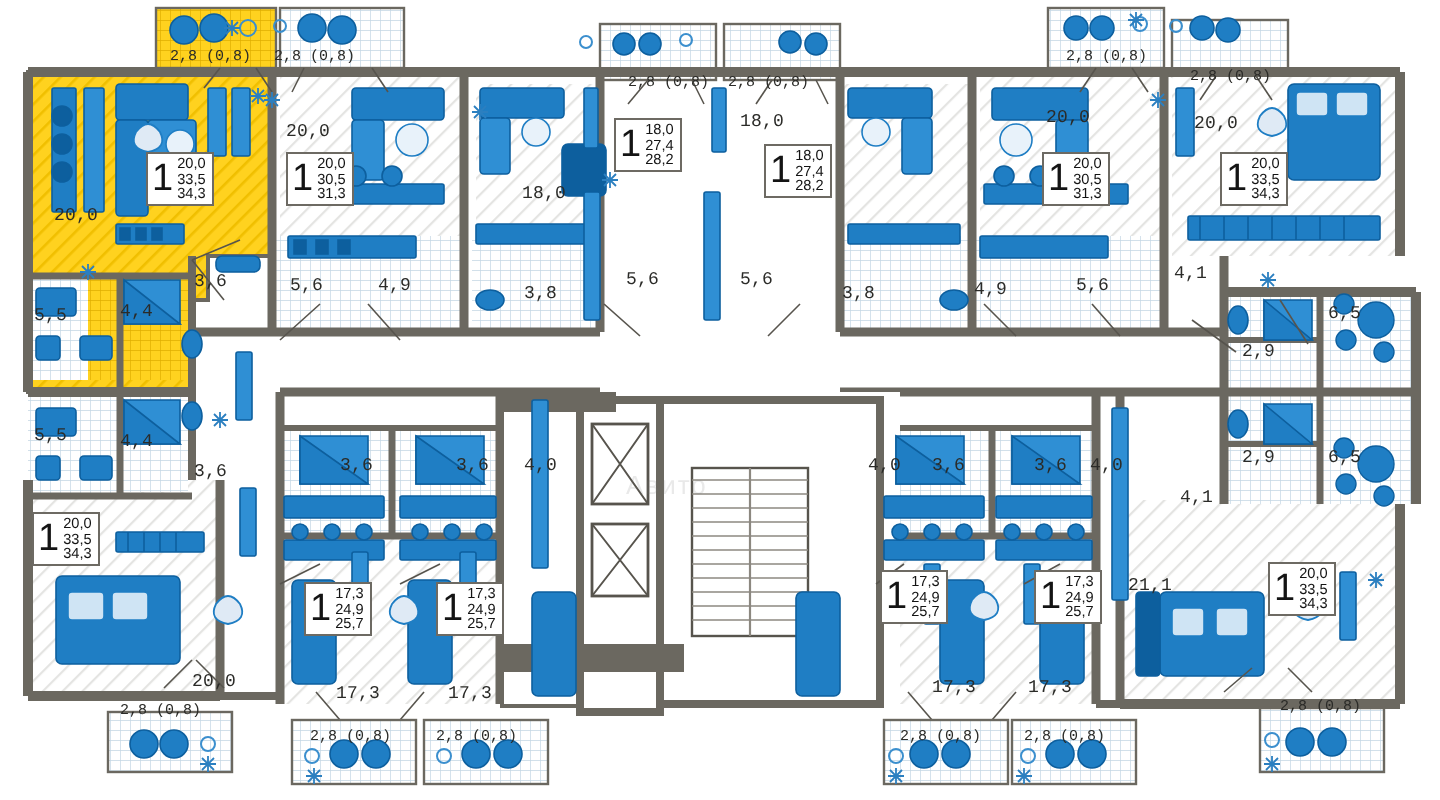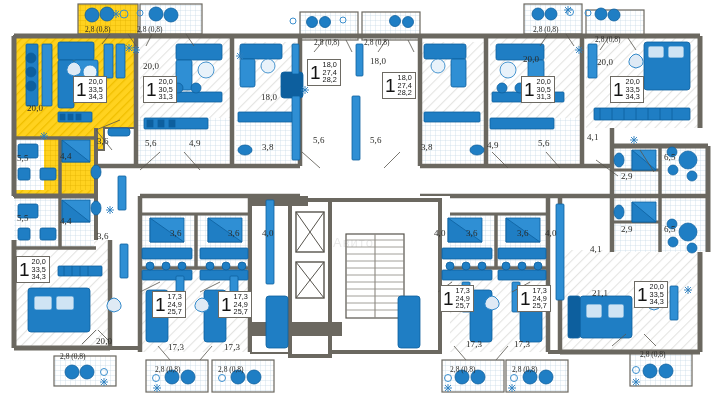--- a/index.html
+++ b/index.html
@@ -1,19 +1,19 @@
 <!DOCTYPE html>
 <html><head>
 <meta charset="utf-8">
 <style>
   html,body{margin:0;padding:0;background:#ffffff;}
   body{font-family:"Liberation Sans",sans-serif;}
   #plan{position:relative;width:720px;height:400px;background:#ffffff;overflow:hidden;}
   #plan svg{position:absolute;left:0;top:0;}
-  .lbl{position:absolute;font-family:Liberation Serif, serif;color:#2b2b28;white-space:nowrap;}
+  .lbl{position:absolute;font-family:Liberation Mono, monospace;color:#2b2b28;white-space:nowrap;}
   .area{font-size:9px;letter-spacing:.1px;}
   .balc{font-size:7.5px;}
   .badge{position:absolute;background:#ffffff;border:1px solid #6d6a63;display:flex;align-items:center;padding:1px 3px 1px 2px;box-sizing:border-box;}
   .badge .rooms{font-size:19px;line-height:19px;color:#141414;font-weight:400;padding-right:2px;}
   .badge .nums{display:flex;flex-direction:column;font-size:7.3px;line-height:7.6px;color:#141414;}
   .wm{position:absolute;font-size:64px;font-weight:700;color:rgba(120,120,120,.085);letter-spacing:6px;user-select:none;}
   .wm2{position:absolute;font-size:13px;color:rgba(120,120,120,.16);letter-spacing:1px;}
 </style>
 </head>
 <body>
@@ -490,21 +490,21 @@
   <g fill="#dfeaf5" stroke="#1f7ec4" stroke-width="0.9">
     <path d="M68 66 q6 -8 12 0 q4 8 -6 10 q-10 -2 -6 -10Z"></path>
     <path d="M630 58 q6 -8 12 0 q4 8 -6 10 q-10 -2 -6 -10Z"></path>
     <path d="M196 302 q6 -8 12 0 q4 8 -6 10 q-10 -2 -6 -10Z"></path>
     <path d="M486 300 q6 -8 12 0 q4 8 -6 10 q-10 -2 -6 -10Z"></path>
     <path d="M648 300 q6 -8 12 0 q4 8 -6 10 q-10 -2 -6 -10Z"></path>
     <path d="M108 302 q6 -8 12 0 q4 8 -6 10 q-10 -2 -6 -10Z"></path>
   </g>
 </svg>
 
-<div class="wm2" style="left:313px;top:235px;margin-left:20px;">Авито</div>
+<div class="wm2" style="left:313px;top:235px;">Авито</div>
 
 <div id="room-labels">
       <div class="lbl area" style="left: 27px; top: 103px;">20,0</div>
       <div class="lbl area" style="left: 143px; top: 61px;">20,0</div>
       <div class="lbl area" style="left: 261px; top: 92px;">18,0</div>
       <div class="lbl area" style="left: 370px; top: 56px;">18,0</div>
       <div class="lbl area" style="left: 523px; top: 54px;">20,0</div>
       <div class="lbl area" style="left: 597px; top: 57px;">20,0</div>
       <div class="lbl area" style="left: 17px; top: 153px;">5,5</div>
       <div class="lbl area" style="left: 60px; top: 151px;">4,4</div>
@@ -531,21 +531,21 @@
       <div class="lbl area" style="left: 517px; top: 228px;">3,6</div>
       <div class="lbl area" style="left: 545px; top: 228px;">4,0</div>
       <div class="lbl area" style="left: 590px; top: 244px;">4,1</div>
       <div class="lbl area" style="left: 621px; top: 224px;">2,9</div>
       <div class="lbl area" style="left: 664px; top: 224px;">6,5</div>
       <div class="lbl area" style="left: 96px; top: 336px;">20,0</div>
       <div class="lbl area" style="left: 168px; top: 342px;">17,3</div>
       <div class="lbl area" style="left: 224px; top: 342px;">17,3</div>
       <div class="lbl area" style="left: 466px; top: 339px;">17,3</div>
       <div class="lbl area" style="left: 514px; top: 339px;">17,3</div>
-      <div class="lbl area" style="left: 592px; top: 288px;">21,1</div>
+      <div class="lbl area" style="left: 564px; top: 288px;">21,1</div>
     </div>
 <div id="balcony-labels">
       <div class="lbl balc" style="left: 85px; top: 25px;">2,8 (0,8)</div>
       <div class="lbl balc" style="left: 137px; top: 25px;">2,8 (0,8)</div>
       <div class="lbl balc" style="left: 314px; top: 38px;">2,8 (0,8)</div>
       <div class="lbl balc" style="left: 364px; top: 38px;">2,8 (0,8)</div>
       <div class="lbl balc" style="left: 533px; top: 25px;">2,8 (0,8)</div>
       <div class="lbl balc" style="left: 595px; top: 35px;">2,8 (0,8)</div>
       <div class="lbl balc" style="left: 60px; top: 352px;">2,8 (0,8)</div>
       <div class="lbl balc" style="left: 155px; top: 365px;">2,8 (0,8)</div>

